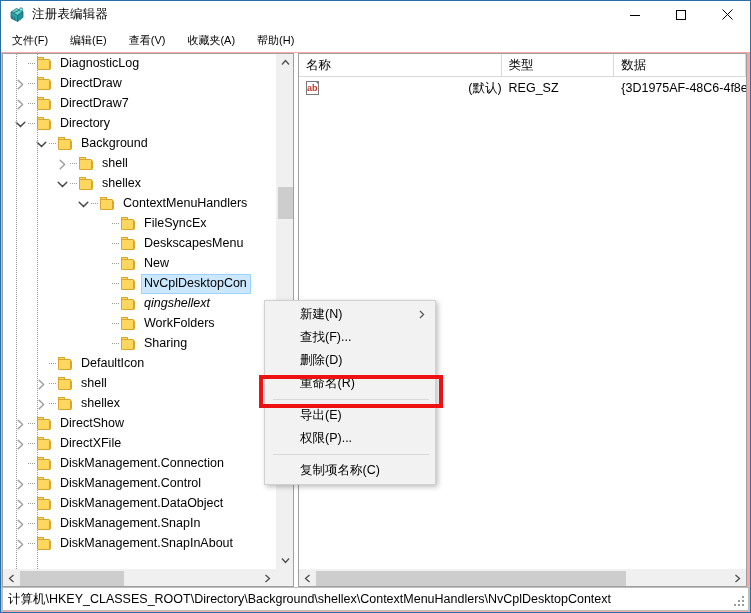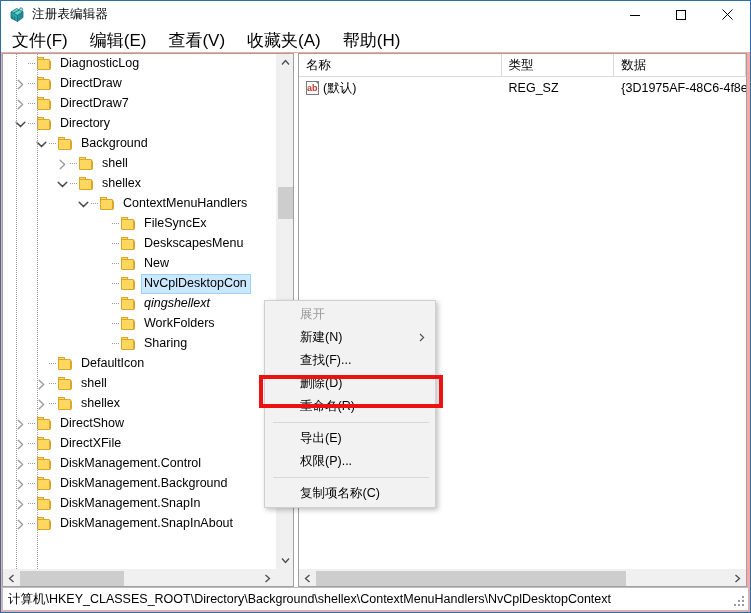--- a/index.html
+++ b/index.html
@@ -43,21 +43,21 @@
   .winbtn svg { display: block; }
 
   
   .menubar {
     position: absolute; left: 0; top: 27px; width: 749px; height: 24px;
     background: #ffffff;
     display: flex; align-items: center;
     padding-left: 8px;
   }
   .menuitem {
-    font-size: 17px; color: #000;
+    font-size: 11px; color: #000;
     padding: 2px 11px 2px 3px;
     margin-right: 8px;
     white-space: nowrap;
   }
 
   
   .panes {
     position: absolute; left: 1px; top: 52px;
     width: 747px; height: 534px;
     display: flex;
@@ -569,20 +569,30 @@
             </span>
             <span class="dash"></span>
             <span class="folder">
               <span class="ftab"></span>
               <span class="fflap"></span>
               <span class="fbody"></span>
             </span>
             <span class="tlabel">DirectXFile</span>
           </div>
           <div class="trow" style="padding-left: 9px;">
+            <span class="twist"></span>
+            <span class="dash"></span>
+            <span class="folder">
+              <span class="ftab"></span>
+              <span class="fflap"></span>
+              <span class="fbody"></span>
+            </span>
+            <span class="tlabel">DiskManagement.Connection</span>
+          </div>
+          <div class="trow" style="padding-left: 9px;">
             <span class="twist">
               <svg width="9" height="11" viewBox="0 0 9 11">
                 <path d="M2.2 1.2 L6.6 5.5 L2.2 9.8" fill="none" stroke="#9d9d9d" stroke-width="1.4" stroke-linecap="round" stroke-linejoin="round"></path>
               </svg>
             </span>
             <span class="dash"></span>
             <span class="folder">
               <span class="ftab"></span>
               <span class="fflap"></span>
               <span class="fbody"></span>
@@ -594,21 +604,21 @@
               <svg width="9" height="11" viewBox="0 0 9 11">
                 <path d="M2.2 1.2 L6.6 5.5 L2.2 9.8" fill="none" stroke="#9d9d9d" stroke-width="1.4" stroke-linecap="round" stroke-linejoin="round"></path>
               </svg>
             </span>
             <span class="dash"></span>
             <span class="folder">
               <span class="ftab"></span>
               <span class="fflap"></span>
               <span class="fbody"></span>
             </span>
-            <span class="tlabel">DiskManagement.Background</span>
+            <span class="tlabel">DiskManagement.DataObject</span>
           </div>
           <div class="trow" style="padding-left: 9px;">
             <span class="twist">
               <svg width="9" height="11" viewBox="0 0 9 11">
                 <path d="M2.2 1.2 L6.6 5.5 L2.2 9.8" fill="none" stroke="#9d9d9d" stroke-width="1.4" stroke-linecap="round" stroke-linejoin="round"></path>
               </svg>
             </span>
             <span class="dash"></span>
             <span class="folder">
               <span class="ftab"></span>
@@ -674,21 +684,21 @@
           </div>
           <div class="lvh-cell" style="width: 113px;">
             <span>类型</span>
           </div>
           <div class="lvh-cell" style="width: 132px;">
             <span>数据</span>
           </div>
         </div>
       <div class="lvbody" id="lvbody">
           <div class="lvrow">
-            <div class="lv-cell" style="width: 203px;">
+            <div class="lv-cell" style="width: 203px; justify-content: space-between;">
               <span class="abicon">
                 <span class="fold"></span>
               </span>
               <span>(默认)</span>
             </div>
             <div class="lv-cell" style="width: 113px;">
               <span>REG_SZ</span>
             </div>
             <div class="lv-cell" style="width: 132px;">
               <span>{3D1975AF-48C6-4f8e-</span>
@@ -706,23 +716,20 @@
         <div class="hbtn" style="right:0; left:auto;">
           <svg width="7" height="9" viewBox="0 0 7 9">
               <path d="M1.5 1 L5.5 4.5 L1.5 8" fill="none" stroke="#4d4d4d" stroke-width="1.3"></path>
             </svg>
         </div>
       </div>
     </div>
   </div>
 
   <div class="ctxmenu" id="ctxmenu">
-      <div class="ctxitem disabled">
-        <span>展开</span>
-      </div>
       <div class="ctxitem">
         <span>新建(N)</span>
         <span class="ctxsub">
           <svg width="6" height="9" viewBox="0 0 6 9">
             <path d="M1 1 L4.6 4.5 L1 8" fill="none" stroke="#555" stroke-width="1.2"></path>
           </svg>
         </span>
       </div>
       <div class="ctxitem">
         <span>查找(F)...</span>

